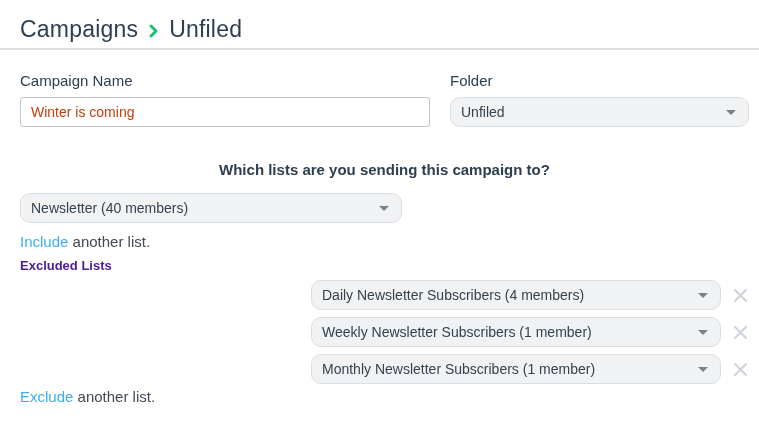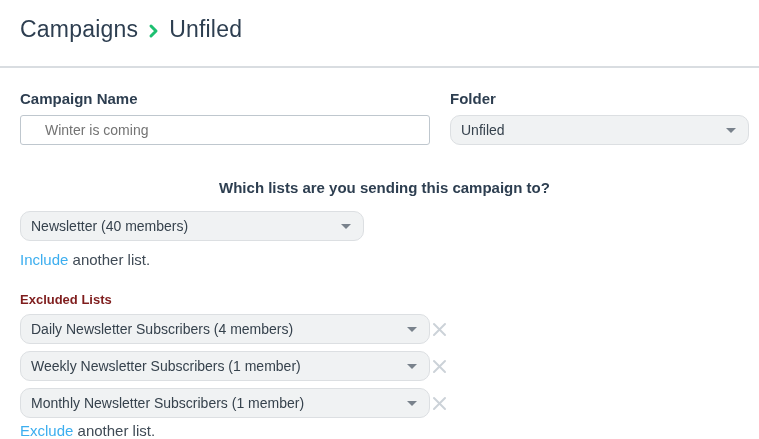--- a/index.html
+++ b/index.html
@@ -5,21 +5,21 @@
   * { margin: 0; padding: 0; box-sizing: border-box; }
   html, body {
     width: 759px; height: 439px;
     background: #ffffff;
     font-family: "Liberation Sans", sans-serif;
     color: #2d3e50;
     overflow: hidden;
   }
   
   .page-header {
-    height: 68px;
+    height: 50px;
     padding: 16px 4px 0 20px;
     border-bottom: 2px solid #d9dde1;
   }
   .breadcrumb {
     display: flex;
     align-items: center;
     gap: 10px;
     font-size: 23px;
     font-weight: 400;
     color: #2d3e50;
@@ -29,35 +29,35 @@
 
   
   .content { padding: 22px 10px 0 20px; }
 
   .top-row { display: flex; gap: 20px; }
   .col-left  { width: 410px; flex: 0 0 410px; }
   .col-right { flex: 1 1 auto; }
 
   .field-label {
     font-size: 15px;
-    font-weight: 700;
+    font-weight: 400;
     color: #2d3e50;
     margin-bottom: 8px;
     display: block;
   }
   .text-input {
     width: 100%;
     height: 30px;
     border: 1px solid #bfc7ce;
     border-radius: 3px;
     background: #ffffff;
-    padding: 0 24px;
+    padding: 0 10px;
     font-family: "Liberation Sans", sans-serif;
     font-size: 14px;
-    color: #737373;
+    color: #c2410c;
     outline: none;
   }
   .select-box {
     height: 30px;
     background: #f0f2f3;
     border: 1px solid #dcdfe2;
     border-radius: 10px;
     display: flex;
     align-items: center;
     justify-content: space-between;
@@ -76,44 +76,46 @@
     margin-left: 10px;
   }
 
   .section-heading {
     font-size: 15px;
     font-weight: 700;
     color: #2d3e50;
     margin-top: 34px;
     text-align: center;
   }
-  .list-select { width: 344px; margin-top: 15px; }
+  .list-select { width: 382px; margin-top: 15px; }
 
   .helper-line {
     margin-top: 10px;
     font-size: 15px;
     color: #3f4a55;
   }
   .helper-link {
     color: #3caeef;
     cursor: pointer;
     text-decoration: none;
   }
 
   .excluded-label {
     font-size: 13px;
     font-weight: 700;
-    color: #7f1d1d;
-    margin-top: 24px;
+    color: #4c1d95;
+    margin-top: 8px;
     display: block;
   }
   .excluded-row {
     display: flex;
     align-items: center;
     margin-top: 7px;
+    gap: 10px;
+    justify-content: flex-end;
   }
   .excluded-row:first-of-type { margin-top: 11px; }
   .excluded-row .select-box { width: 410px; flex: 0 0 410px; }
   .remove-btn {
     width: 18px; height: 18px;
     background: none;
     border: none;
     padding: 0;
     cursor: pointer;
     display: inline-flex;

